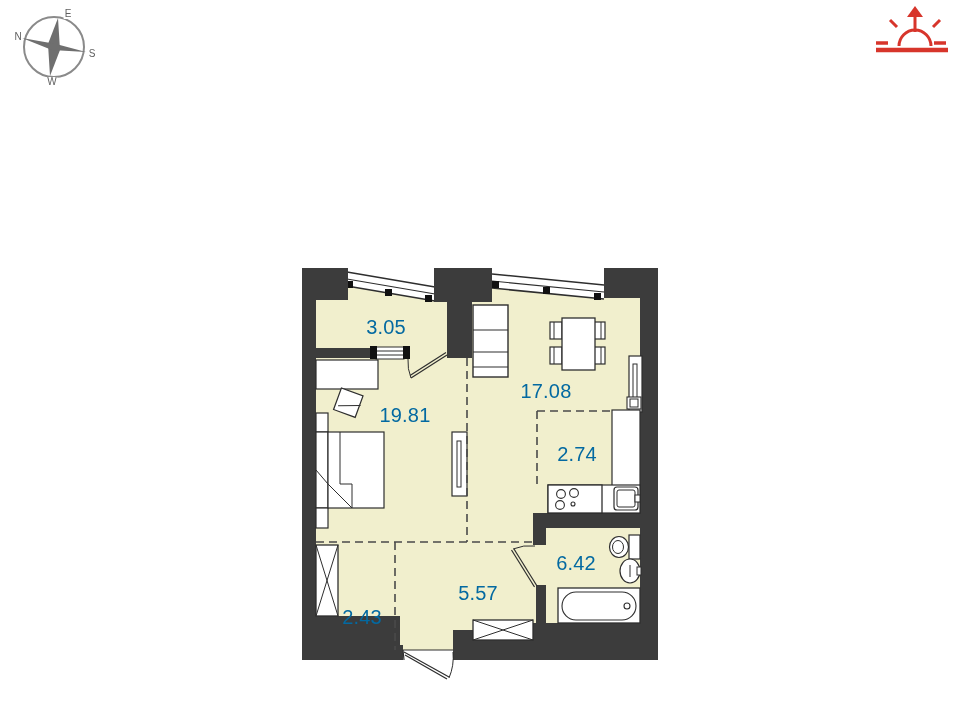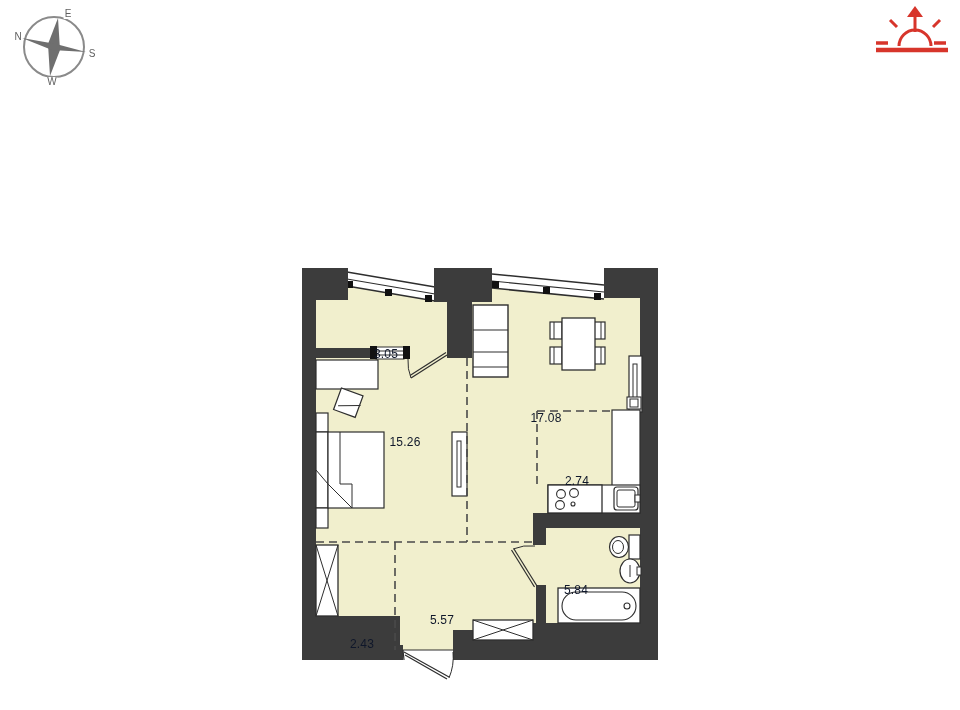--- a/index.html
+++ b/index.html
@@ -3,21 +3,21 @@
 <meta charset="utf-8">
 <style>
   html,body{margin:0;padding:0;background:#ffffff;}
   #stage{
     position:relative;width:960px;height:710px;background:#ffffff;overflow:hidden;
     font-family:"Liberation Sans", sans-serif;
   }
   #plan-svg{position:absolute;left:0;top:0;}
   .room-label{
     position:absolute;transform:translate(-50%,-50%);
-    font-size:12px;color:#0f172a;letter-spacing:0.2px;white-space:nowrap;margin-top:27px;
+    font-size:20px;color:#0369a1;letter-spacing:0.2px;white-space:nowrap;
   }
   .compass-letter{
     position:absolute;transform:translate(-50%,-50%);
     font-size:10px;color:#5f5f5f;background:#ffffff;padding:0 1px;line-height:1;
   }
 </style>
 </head>
 <body>
 
 <div id="stage">
@@ -210,20 +210,20 @@
     <g stroke="#2e2e2e" fill="none">
       <line x1="403" y1="650" x2="404" y2="660" stroke-width="1.2"></line>
       <line x1="404" y1="652" x2="449" y2="677" stroke-width="1.2"></line>
       <line x1="405" y1="655" x2="447" y2="679" stroke-width="1.2"></line>
       <path d="M 449,678 A 53,53 0 0 0 453,652" stroke-width="1"></path>
       <line x1="403" y1="650" x2="453" y2="650" stroke-width="1"></line>
     </g>
   </svg>
 
   <div class="room-label" style="left:386px;top:327px">3.05</div>
-  <div class="room-label" style="left:405px;top:415px">15.26</div>
+  <div class="room-label" style="left:405px;top:415px">19.81</div>
   <div class="room-label" style="left:546px;top:391px">17.08</div>
   <div class="room-label" style="left:577px;top:454px">2.74</div>
-  <div class="room-label" style="left:576px;top:563px">5.84</div>
+  <div class="room-label" style="left:576px;top:563px">6.42</div>
   <div class="room-label" style="left:362px;top:617px">2.43</div>
-  <div class="room-label" style="left:442px;top:593px">5.57</div>
+  <div class="room-label" style="left:478px;top:593px">5.57</div>
 
 </div>
 
 </body></html>

